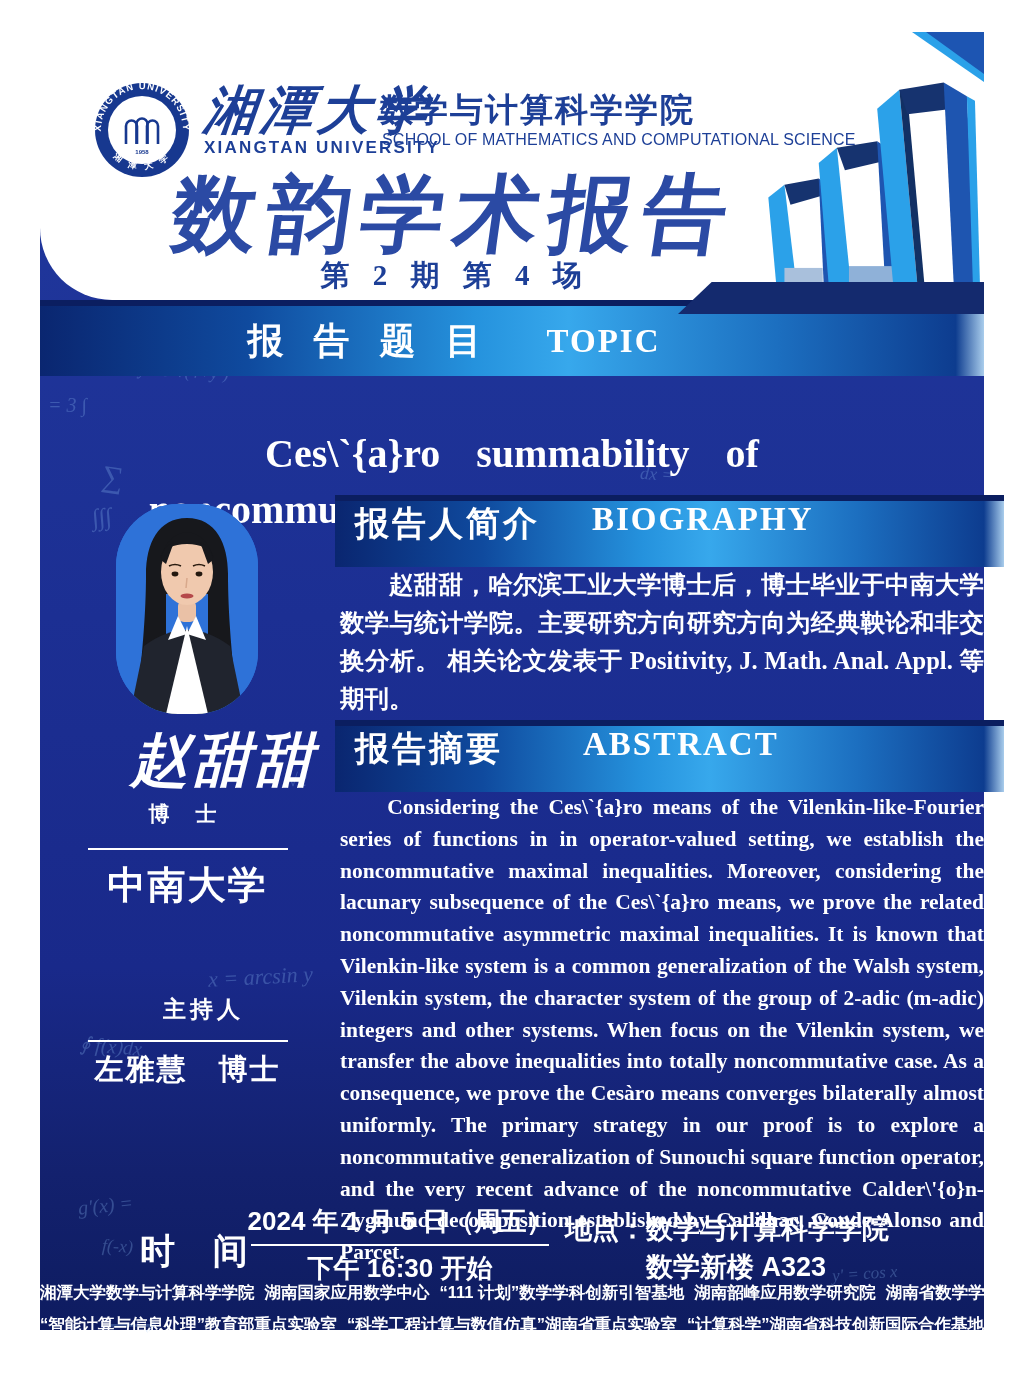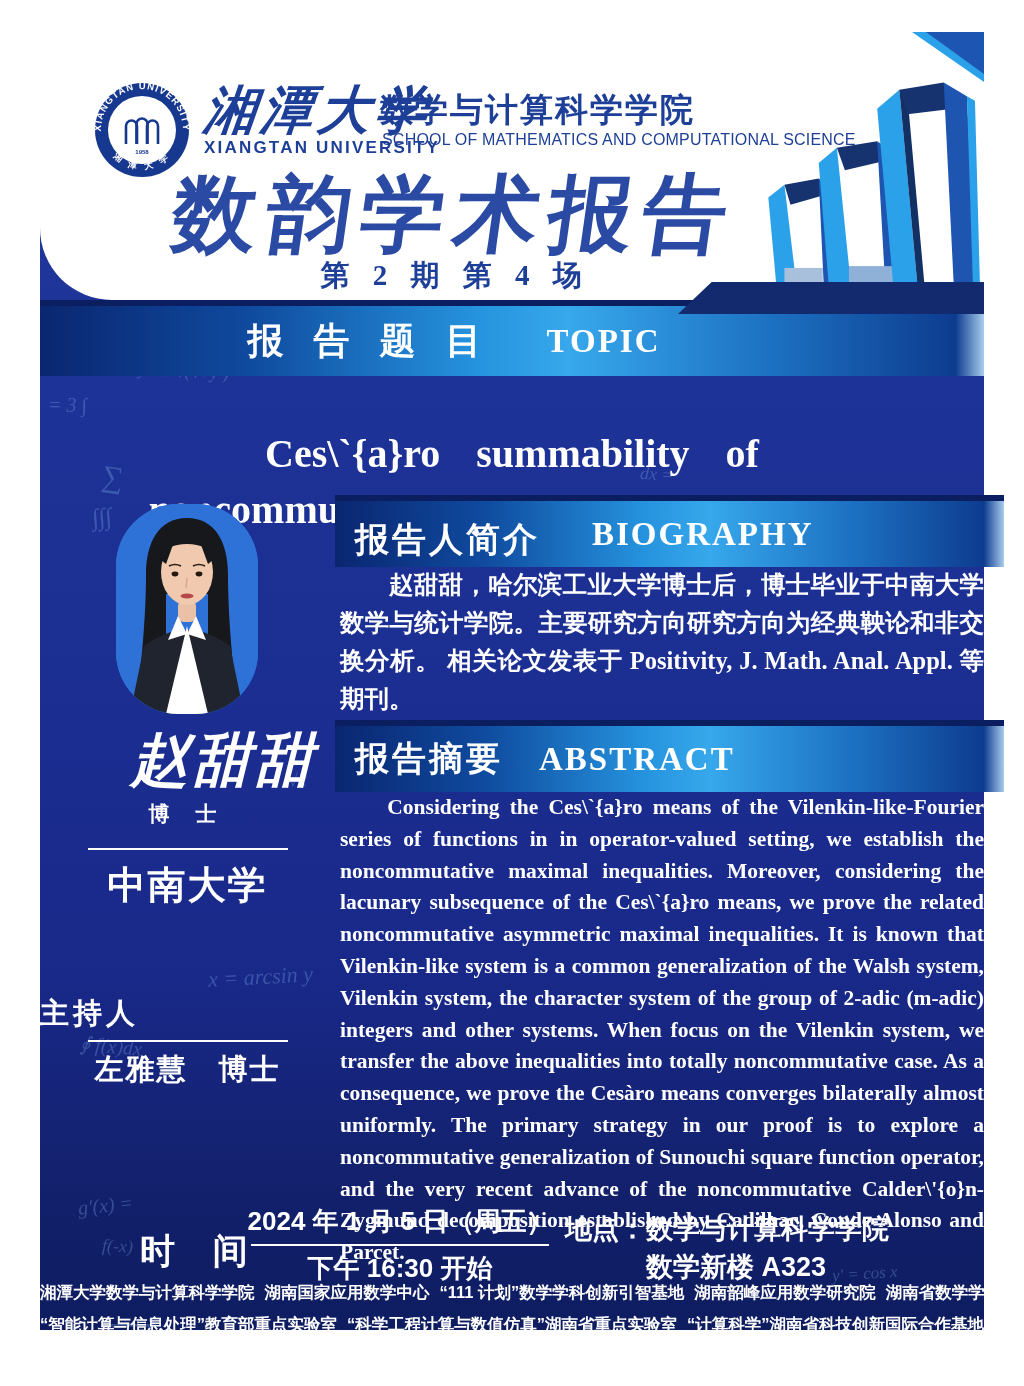--- a/index.html
+++ b/index.html
@@ -29,52 +29,52 @@
         letter-spacing:10px;transform:skewX(-8deg);white-space:nowrap;}
   .session-line{position:absolute;left:90px;top:224px;width:650px;text-align:center;
         font-family:"Liberation Serif",serif;font-weight:bold;font-size:29px;color:#1d3f97;
         letter-spacing:8px;white-space:nowrap;}
   .building{position:absolute;right:4px;top:28px;width:252px;height:226px;z-index:3;}
   .building-base{position:absolute;right:0;top:250px;width:306px;height:32px;background:#142a6e;
         clip-path:polygon(11% 0,100% 0,100% 100%,0 100%);z-index:3;}
   .corner-wedge{position:absolute;right:0;top:0;width:72px;height:50px;z-index:4;}
   
   .bar{background:linear-gradient(90deg,#0a2670 0%,#0f4a9e 22%,#2592dd 46%,#37a8ec 56%,#1c6fc0 78%,#0d3c8f 97%,#a9cdec 100%);
-        border-top:6px solid #0b1e60;display:flex;align-items:center;color:#ffffff;z-index:2;position:absolute;}
+        border-top:6px solid #0b1e60;display:flex;color:#ffffff;z-index:2;position:absolute;}
   .bar-zh{font-size:36px;font-weight:bold;letter-spacing:10px;white-space:nowrap;}
   .bar-en{font-family:"Liberation Serif",serif;font-size:33px;font-weight:bold;letter-spacing:2px;white-space:nowrap;}
   .topic-bar{left:0;top:268px;width:944px;height:70px;justify-content:center;}
   .topic-bar .bar-inner{display:flex;align-items:center;gap:55px;transform:translateX(-58px);}
   .topic-title{position:absolute;left:0;top:350px;width:944px;text-align:center;color:#ffffff;
         font-family:"Liberation Serif",serif;font-weight:bold;font-size:40px;z-index:2;}
   .topic-line1{word-spacing:26px;white-space:nowrap;margin-top:48px;}
   .topic-line2{word-spacing:18px;margin-top:9px;white-space:nowrap;}
   
   .photo{position:absolute;left:76px;top:472px;width:142px;height:210px;border-radius:62px;
         background:#2e72d8;overflow:hidden;z-index:2;}
   .speaker-name{position:absolute;left:0;top:690px;width:295px;text-align:center;color:#ffffff;
         font-family:"Liberation Serif",serif;font-weight:900;font-style:italic;font-size:58px;
         letter-spacing:4px;z-index:2;white-space:nowrap;padding-left:36px;}
   .speaker-degree{position:absolute;left:0;top:768px;width:295px;text-align:center;color:#ffffff;
         font-size:21px;font-weight:bold;letter-spacing:10px;z-index:2;}
   .rule{position:absolute;left:48px;width:200px;height:2px;background:#ffffff;z-index:2;}
   .rule1{top:816px;}
   .speaker-affil{position:absolute;left:0;top:828px;width:295px;text-align:center;color:#ffffff;
         font-size:38px;font-weight:bold;letter-spacing:2px;z-index:2;}
-  .host-label{position:absolute;left:0;top:962px;width:295px;text-align:left;color:#ffffff;
-        font-size:29px;font-weight:bold;letter-spacing:4px;z-index:2;}
+  .host-label{position:absolute;left:16px;top:962px;width:295px;text-align:center;color:#ffffff;
+        font-size:23px;font-weight:bold;letter-spacing:4px;z-index:2;}
   .rule2{top:1008px;}
   .host-name{position:absolute;left:0;top:1018px;width:295px;text-align:center;color:#ffffff;
         font-size:29px;font-weight:bold;letter-spacing:2px;z-index:2;white-space:nowrap;}
   
   .bio-bar{left:295px;top:463px;width:649px;height:66px;padding-left:20px;gap:52px;}
   .bio-text{position:absolute;left:300px;top:534px;width:644px;color:#ffffff;z-index:2;
         font-family:"Liberation Serif",serif;font-size:24.5px;line-height:38px;
         text-indent:2em;text-align:justify;font-weight:bold;}
-  .abstract-bar{left:295px;top:688px;width:649px;height:66px;padding-left:20px;gap:36px;}
+  .abstract-bar{left:295px;top:688px;width:649px;height:66px;padding-left:20px;gap:80px;}
   .abstract-text{position:absolute;left:300px;top:760px;width:644px;color:#ffffff;z-index:2;
         font-family:"Liberation Serif",serif;font-weight:bold;font-size:21.5px;line-height:31.8px;
         text-indent:2.2em;text-align:justify;}
   
   .time-label{position:absolute;left:100px;top:1196px;color:#ffffff;font-size:35px;font-weight:bold;
         letter-spacing:14px;z-index:2;white-space:nowrap;}
   .datetime{position:absolute;left:205px;top:1172px;width:310px;text-align:center;color:#ffffff;z-index:2;}
   .date-line{font-size:26px;font-weight:bold;white-space:nowrap;}
   .dt-rule{height:2px;background:#ffffff;margin:5px 6px;}
   .time-line{font-size:26px;font-weight:bold;white-space:nowrap;}
@@ -215,21 +215,21 @@
 
     <div class="speaker-name">赵甜甜</div>
     <div class="speaker-degree">博 士</div>
     <div class="rule rule1"></div>
     <div class="speaker-affil">中南大学</div>
     <div class="host-label">主持人</div>
     <div class="rule rule2"></div>
     <div class="host-name">左雅慧　博士</div>
 
     <div class="bar bio-bar">
-      <span class="bar-zh" style="font-size:34px;letter-spacing:3px;margin-top:12px;">报告人简介</span>
+      <span class="bar-zh" style="font-size:34px;letter-spacing:3px;">报告人简介</span>
       <span class="bar-en">BIOGRAPHY</span>
     </div>
     <div class="bio-text">赵甜甜，哈尔滨工业大学博士后，博士毕业于中南大学数学与统计学院。主要研究方向研究方向为经典鞅论和非交换分析。 相关论文发表于 Positivity, J. Math. Anal. Appl. 等期刊。</div>
 
     <div class="bar abstract-bar">
       <span class="bar-zh" style="font-size:34px;letter-spacing:3px;">报告摘要</span>
       <span class="bar-en">ABSTRACT</span>
     </div>
     <div class="abstract-text">Considering the Ces\`{a}ro means of the Vilenkin-like-Fourier series of functions in in operator-valued setting, we establish the noncommutative maximal inequalities. Moreover, considering the lacunary subsequence of the Ces\`{a}ro means, we prove the related noncommutative asymmetric maximal inequalities. It is known that Vilenkin-like system is a common generalization of the Walsh system, Vilenkin system, the character system of the group of 2-adic (m-adic) integers and other systems. When focus on the Vilenkin system, we transfer the above inequalities into totally noncommutative case. As a consequence, we prove the Cesàro means converges bilaterally almost uniformly. The primary strategy in our proof  is to explore a noncommutative generalization of Sunouchi square function operator, and the very recent advance of the noncommutative Calder\'{o}n-Zygmund decomposition established by Cadilhac, Conde-Alonso and Parcet.</div>
 

